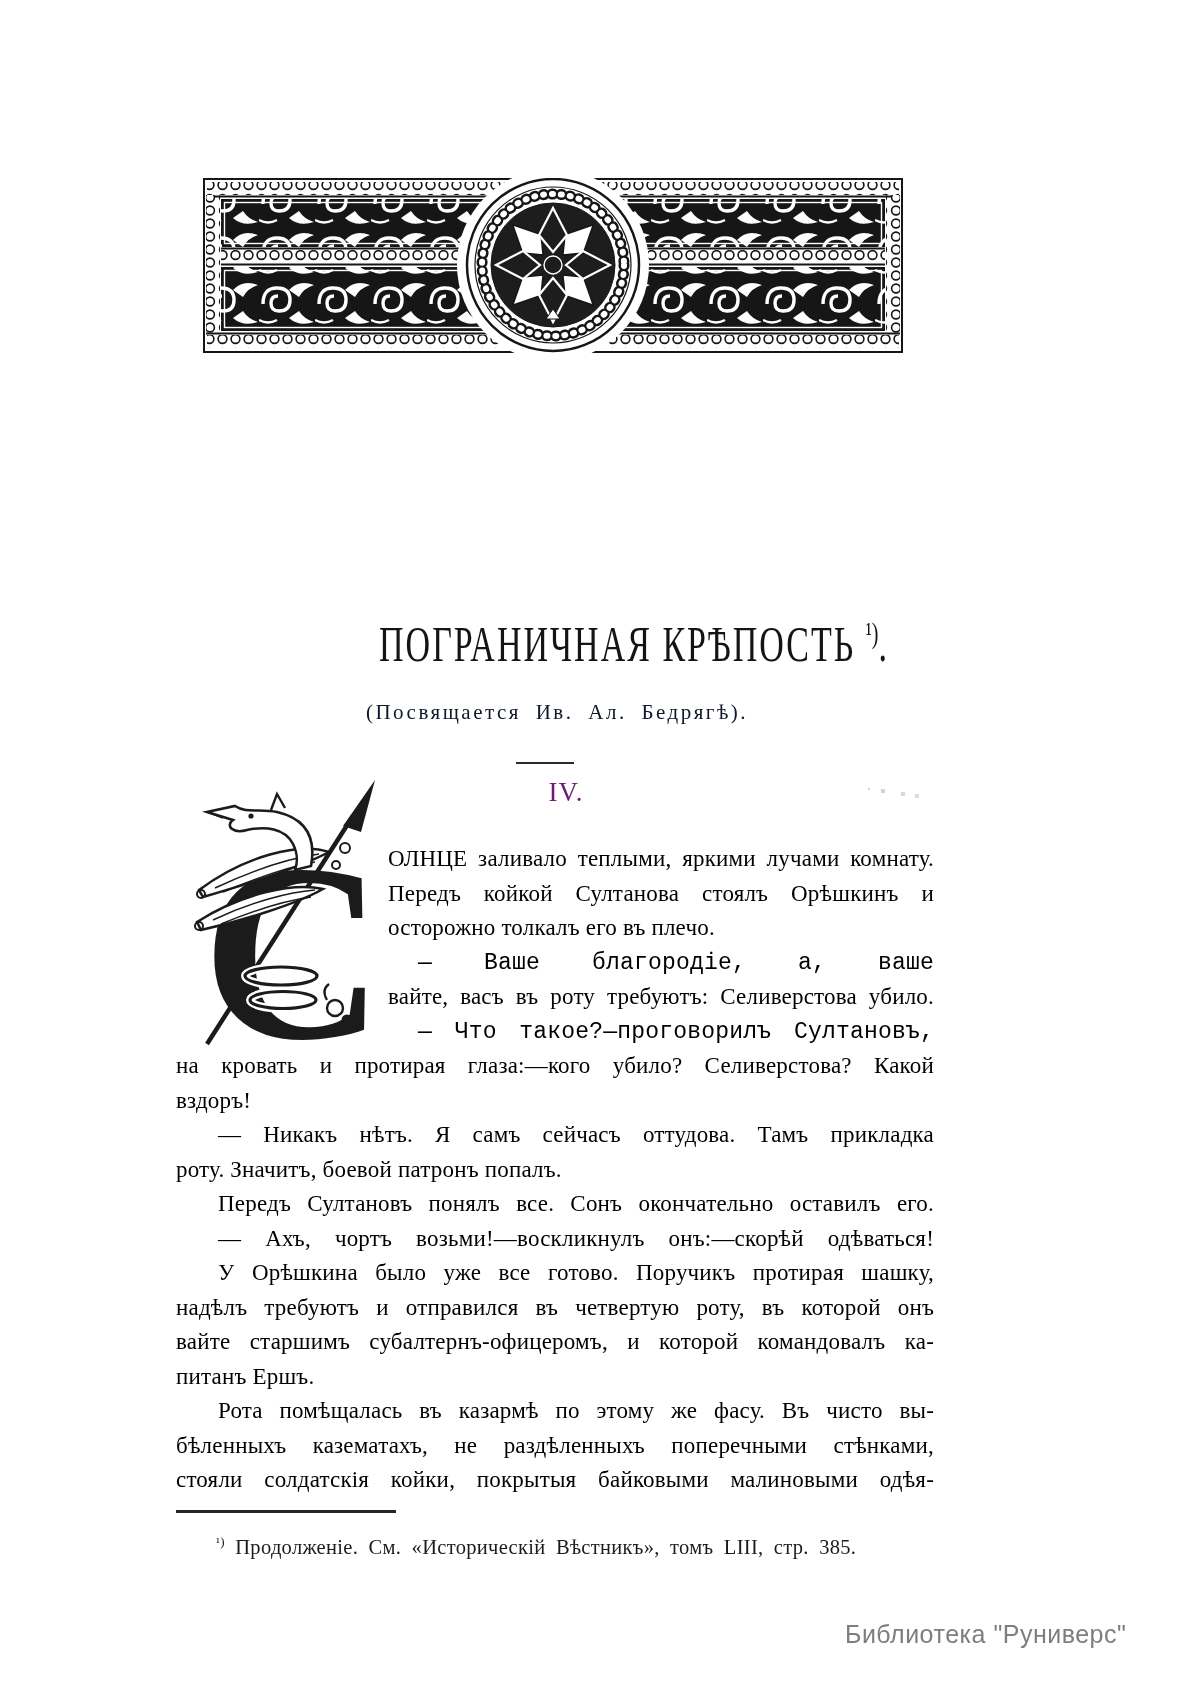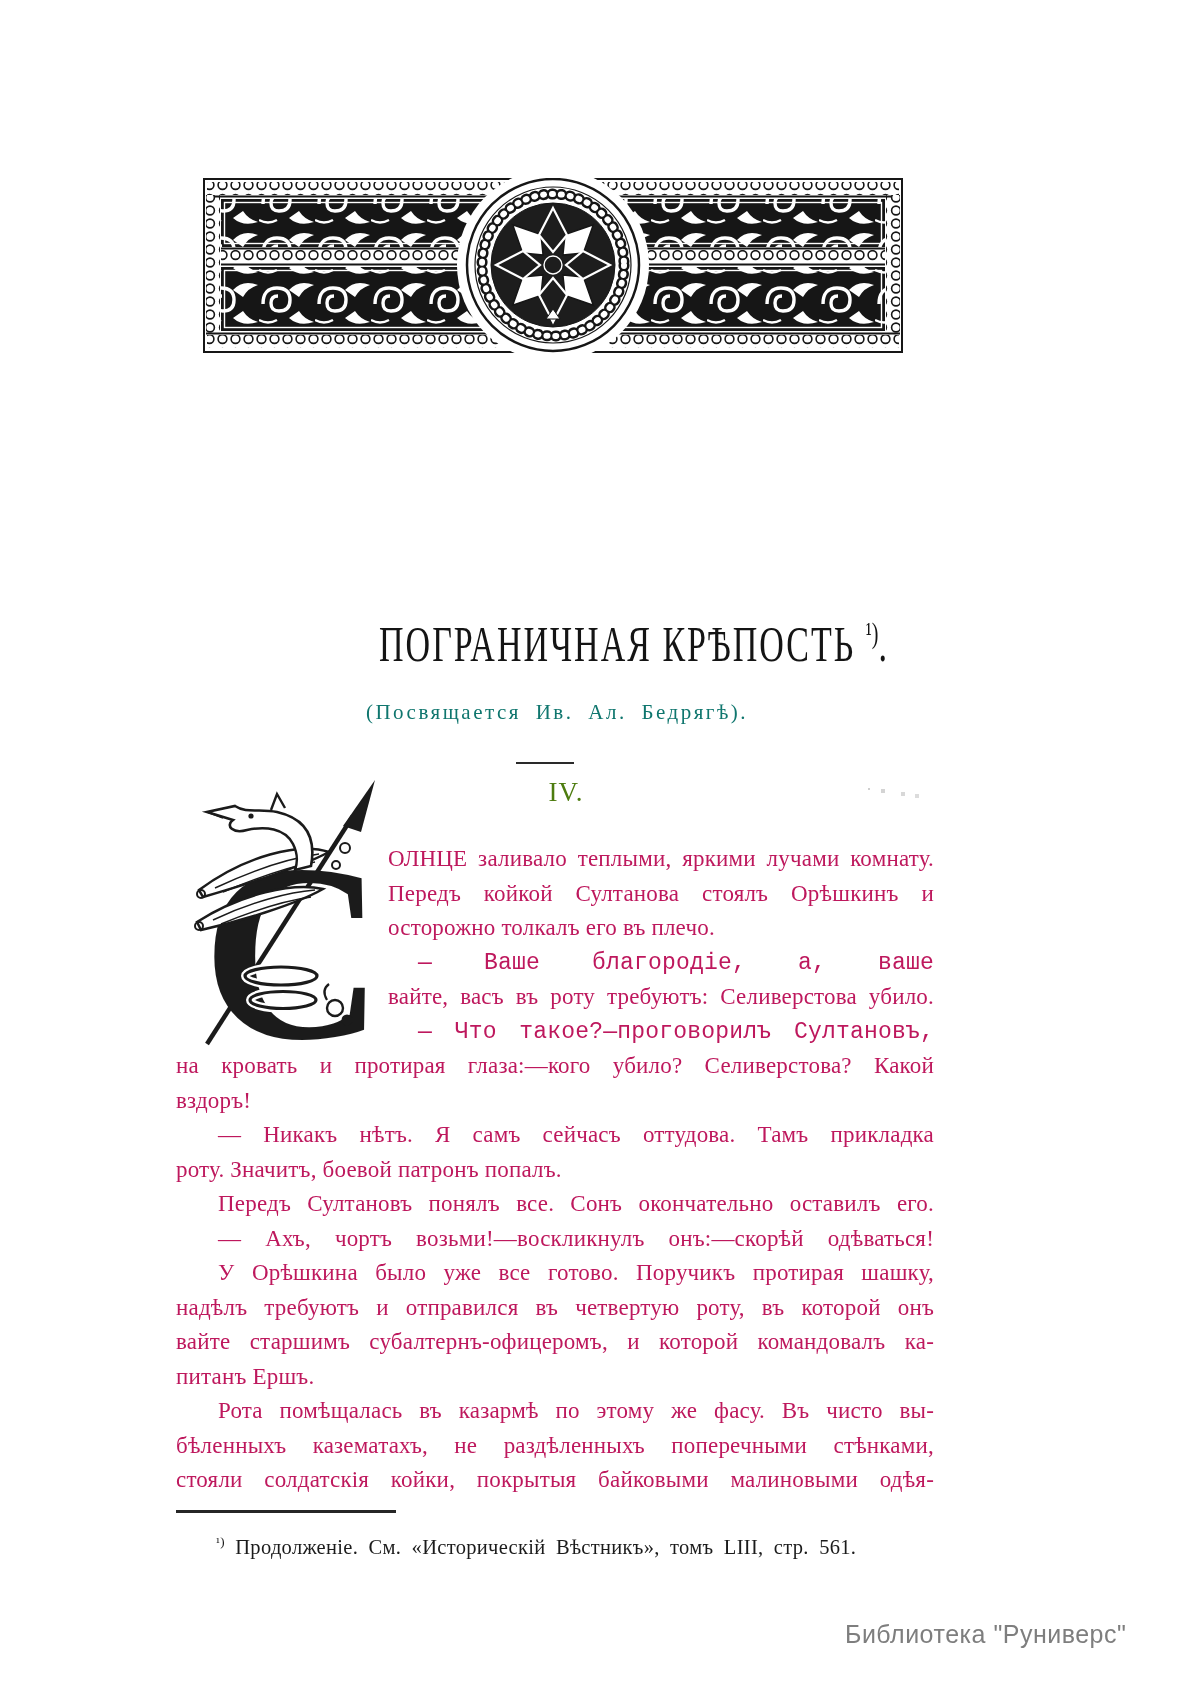--- a/index.html
+++ b/index.html
@@ -9,32 +9,32 @@
 
   
   #ornament{left:203px;top:178px;width:700px;height:175px;}
 
   
   .title{left:634px;top:616px;transform:translateX(-50%) scaleY(1.5);transform-origin:center top;
          font-size:34px;letter-spacing:2px;white-space:nowrap;color:#141414;font-weight:normal;}
   .title sup{font-size:20px;letter-spacing:0;}
 
   .dedication{left:557px;top:700px;transform:translateX(-50%);font-size:21px;letter-spacing:2.5px;
-              word-spacing:7px;white-space:nowrap;color:#0f766e;}
+              word-spacing:7px;white-space:nowrap;color:#0f172a;}
 
   .sec-divider{left:545px;top:762px;transform:translateX(-50%);width:58px;height:2px;background:#2a2a2a;}
-  .sec-number{left:566px;top:777px;transform:translateX(-50%);font-size:27px;letter-spacing:1px;color:#4d7c0f;}
+  .sec-number{left:566px;top:777px;transform:translateX(-50%);font-size:27px;letter-spacing:1px;color:#701a75;}
 
   
   .specks{left:868px;top:788px;width:2px;height:2px;background:#cfcfcf;
           box-shadow:14px 2px 0 1px #d4d4d4, 34px 5px 0 1px #d8d8d8, 48px 7px 0 1px #dcdcdc;}
 
   
   .bl{position:absolute;left:176px;width:758px;height:32px;overflow:hidden;
-      font:23px/30px "Liberation Serif",serif;color:#be185d;letter-spacing:.2px;
+      font:23px/30px "Liberation Serif",serif;color:#000000;letter-spacing:.2px;
       text-align:justify;text-align-last:justify;box-sizing:border-box;}
   .bl.w{left:388px;width:546px;}       
   .bl.p30{padding-left:30px;font-family:Liberation Mono, monospace;}          
   .bl.p42{padding-left:42px;}          
   .bl.tl{text-align-last:left;}        
 
   
   #dropcap{left:193px;top:770px;width:198px;height:295px;}
 
   
@@ -178,16 +178,16 @@
 <div class="bl" style="top:1293px">надѣлъ требуютъ и отправился въ четвертую роту, въ которой онъ</div>
 <div class="bl" style="top:1327px">вайте старшимъ субалтернъ-офицеромъ, и которой командовалъ ка-</div>
 <div class="bl tl" style="top:1362px">питанъ Ершъ.</div>
 <div class="bl p42" style="top:1396px">Рота помѣщалась въ казармѣ по этому же фасу. Въ чисто вы-</div>
 <div class="bl" style="top:1431px">бѣленныхъ казематахъ, не раздѣленныхъ поперечными стѣнками,</div>
 <div class="bl" style="top:1465px">стояли солдатскія койки, покрытыя байковыми малиновыми одѣя-</div>
 
 <div class="abs fn-rule"></div>
 <div class="abs footnote">
   <sup>¹)</sup>
-  <span>Продолженіе. См. «Историческій Вѣстникъ», томъ LIII, стр. 561.</span>
+  <span>Продолженіе. См. «Историческій Вѣстникъ», томъ LIII, стр. 385.</span>
 </div>
 
 <div class="abs watermark">Библиотека "Руниверс"</div>
 
 </body></html>

